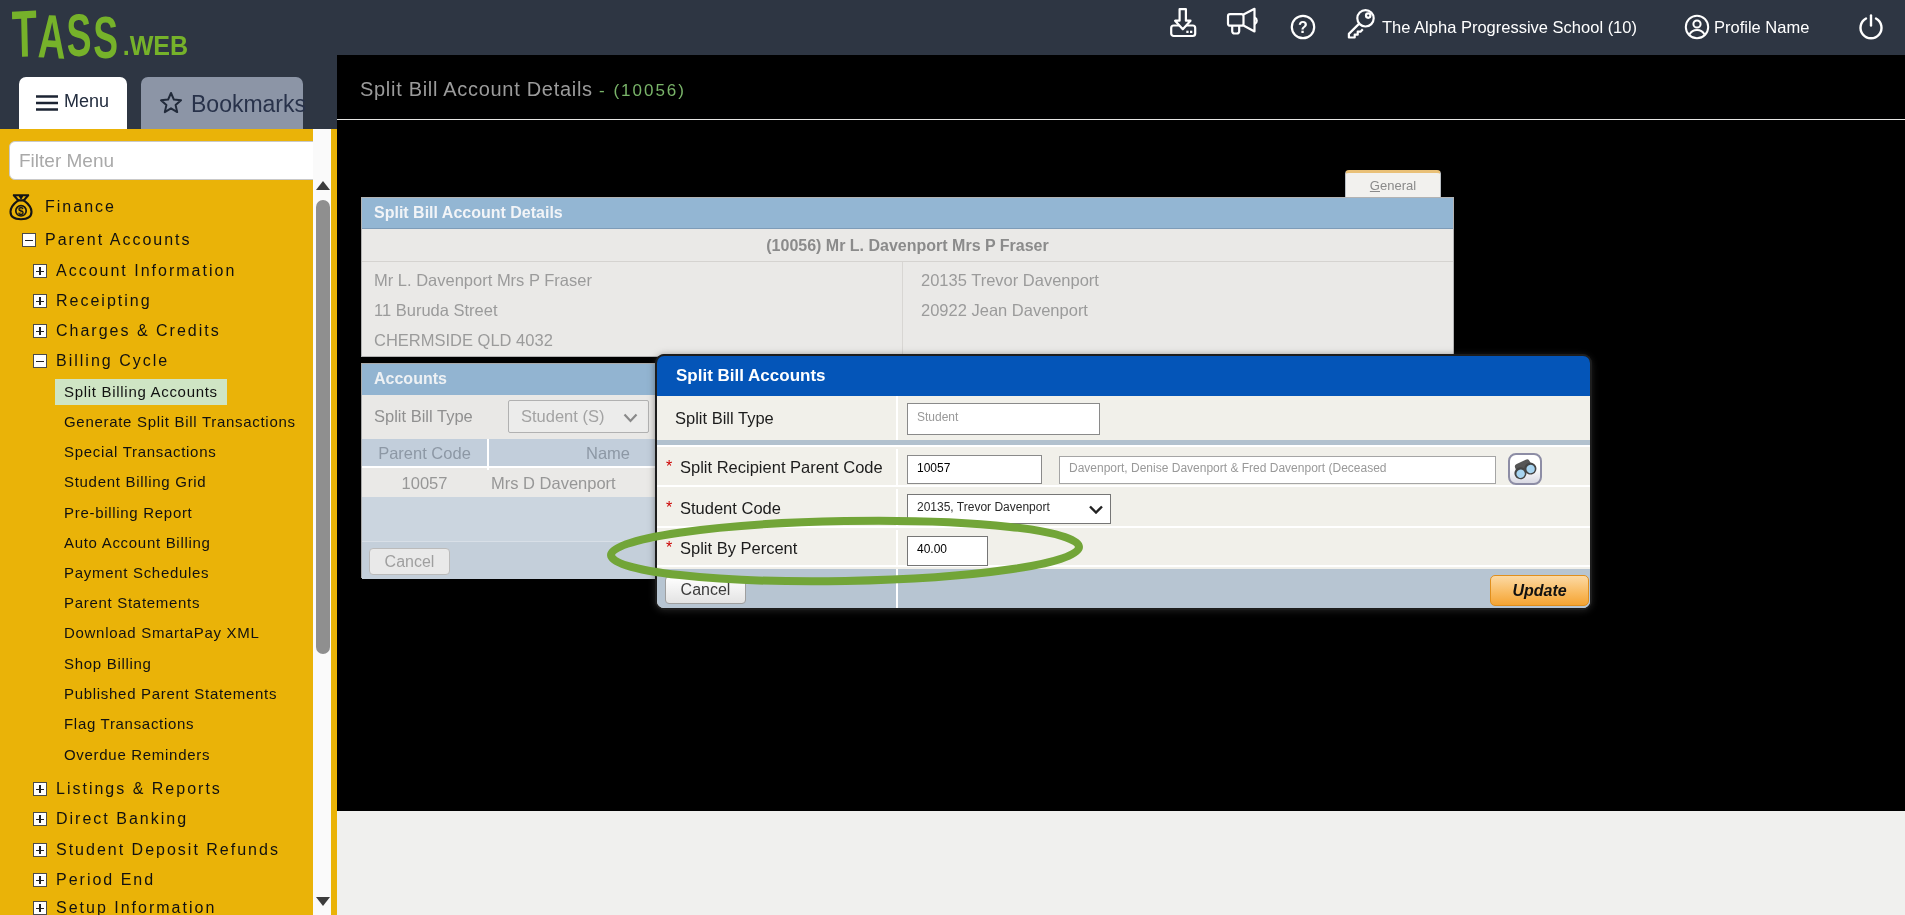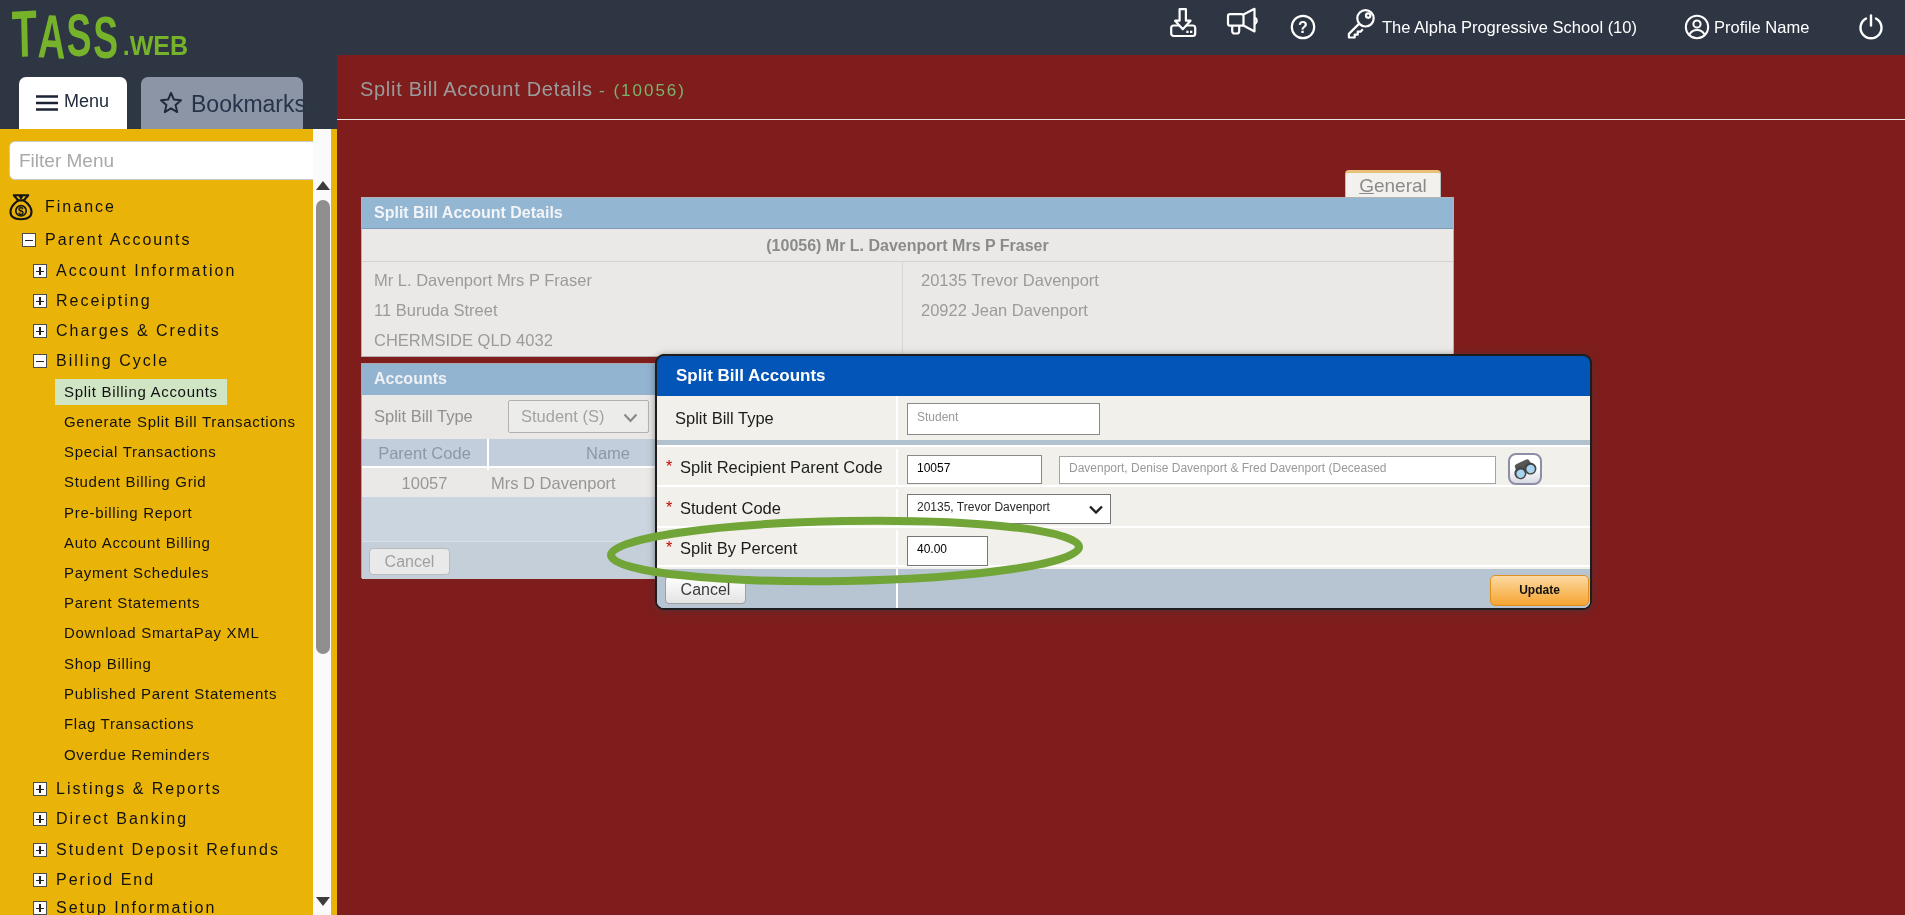--- a/index.html
+++ b/index.html
@@ -40,27 +40,27 @@
 .hl { background:#cfe5c4; padding:0 9px; display:inline-block; height:26px; }
 
 
 #sbtrack { position:absolute; left:313px; top:0; width:18px; height:786px; background:#fafafa; }
 #sbthumb { position:absolute; left:316px; top:71px; width:14px; height:454px; background:#8f8f8f; border-radius:7px; }
 .arr { position:absolute; left:316px; width:0; height:0; border-left:7px solid transparent; border-right:7px solid transparent; }
 #arrup { top:52px; border-bottom:9px solid #3c3c3c; }
 #arrdn { top:768px; border-top:9px solid #3c3c3c; }
 
 
-#main { position:absolute; left:337px; top:55px; width:1568px; height:860px; background:#7f1d1d; }
+#main { position:absolute; left:337px; top:55px; width:1568px; height:756px; background:#000000; }
 #pagetitle { position:absolute; left:23px; top:23px; font-size:20px; letter-spacing:0.7px; color:#9b9b9b; }
 #pagetitle .grn { font-size:17px; letter-spacing:2px; color:#79b469; }
 
 
 #gentab { position:absolute; left:1008px; top:115px; width:96px; height:28px; background:#f2f1ee; border:1px solid #b9bec4; border-top:3px solid #e9c077; border-bottom:none; border-radius:4px 4px 0 0; text-align:center; }
-#gentab span { font-size:19px; color:#8a8a8a; line-height:25px; }
+#gentab span { font-size:13px; color:#8a8a8a; line-height:25px; }
 #gentab u { text-decoration:underline; }
 
 
 #panel1 { position:absolute; left:24px; top:142px; width:1093px; height:160px; border:1px solid #b3b3b3; background:#eae9e7; }
 #p1head { position:absolute; left:0; top:0; width:100%; height:31px; background:#93b6d3; border-bottom:1px solid #7e9cb8; }
 #p1head span { position:absolute; left:12px; top:6px; font-weight:bold; font-size:16px; color:#f2f4f7; }
 #p1name { position:absolute; left:0; top:31px; width:100%; height:33px; border-bottom:1px solid #d5d3d0; text-align:center; }
 #p1name span { font-weight:bold; font-size:16px; color:#8b8b8b; line-height:33px;text-align:center; }
 #p1cols { position:absolute; left:540px; top:64px; width:1px; height:95px; background:#d8d6d3; }
 .addr { position:absolute; font-size:16.5px; color:#9b9b9b; }
@@ -109,21 +109,21 @@
 #i3 { left:402px; top:7px; width:437px; height:28px; border-color:#a5a5a5; overflow:hidden; }
 #i3 span { position:absolute; left:9px; top:4px; color:#999; white-space:nowrap; }
 #binoc { position:absolute; left:851px; top:4px; width:34px; height:32px; border:2px solid #8d8da5; border-radius:8px; background:linear-gradient(#ffffff, #ffffff 45%, #d9d9e3); }
 #i4 { left:250px; top:5px; width:204px; height:30px; border-color:#767676; }
 #i4 span { position:absolute; left:9px; top:5px; color:#2a2a2a; }
 #i5 { left:250px; top:6px; width:81px; height:30px; border-color:#767676; }
 #i5 span { position:absolute; left:9px; top:5px; color:#000; }
 #mcancel { position:absolute; left:8px; top:7px; width:81px; height:28px; background:linear-gradient(#ffffff,#e3e3e3); border:1px solid #9f9f9f; border-radius:4px; text-align:center; }
 #mcancel span { font-size:16px; color:#3c3c3c; line-height:26px; }
 #mupdate { position:absolute; left:833px; top:6px; width:99px; height:31px; background:linear-gradient(#fcd9a4,#f9bc63 55%,#f5a433); border:1px solid #e08f1d; border-radius:5px; text-align:center; }
-#mupdate span { font-size:12px; font-weight:bold; color:#111; line-height:29px; }
+#mupdate span { font-size:16px; font-weight:bold; color:#111; line-height:29px;font-style:italic; }
 
 
 #ellipse { position:absolute; left:0; top:0; width:1905px; height:915px; pointer-events:none; }
 </style>
 </head>
 <body>
 
 <div id="topbar"></div>
 <div id="sidebar-dark"></div>
 

